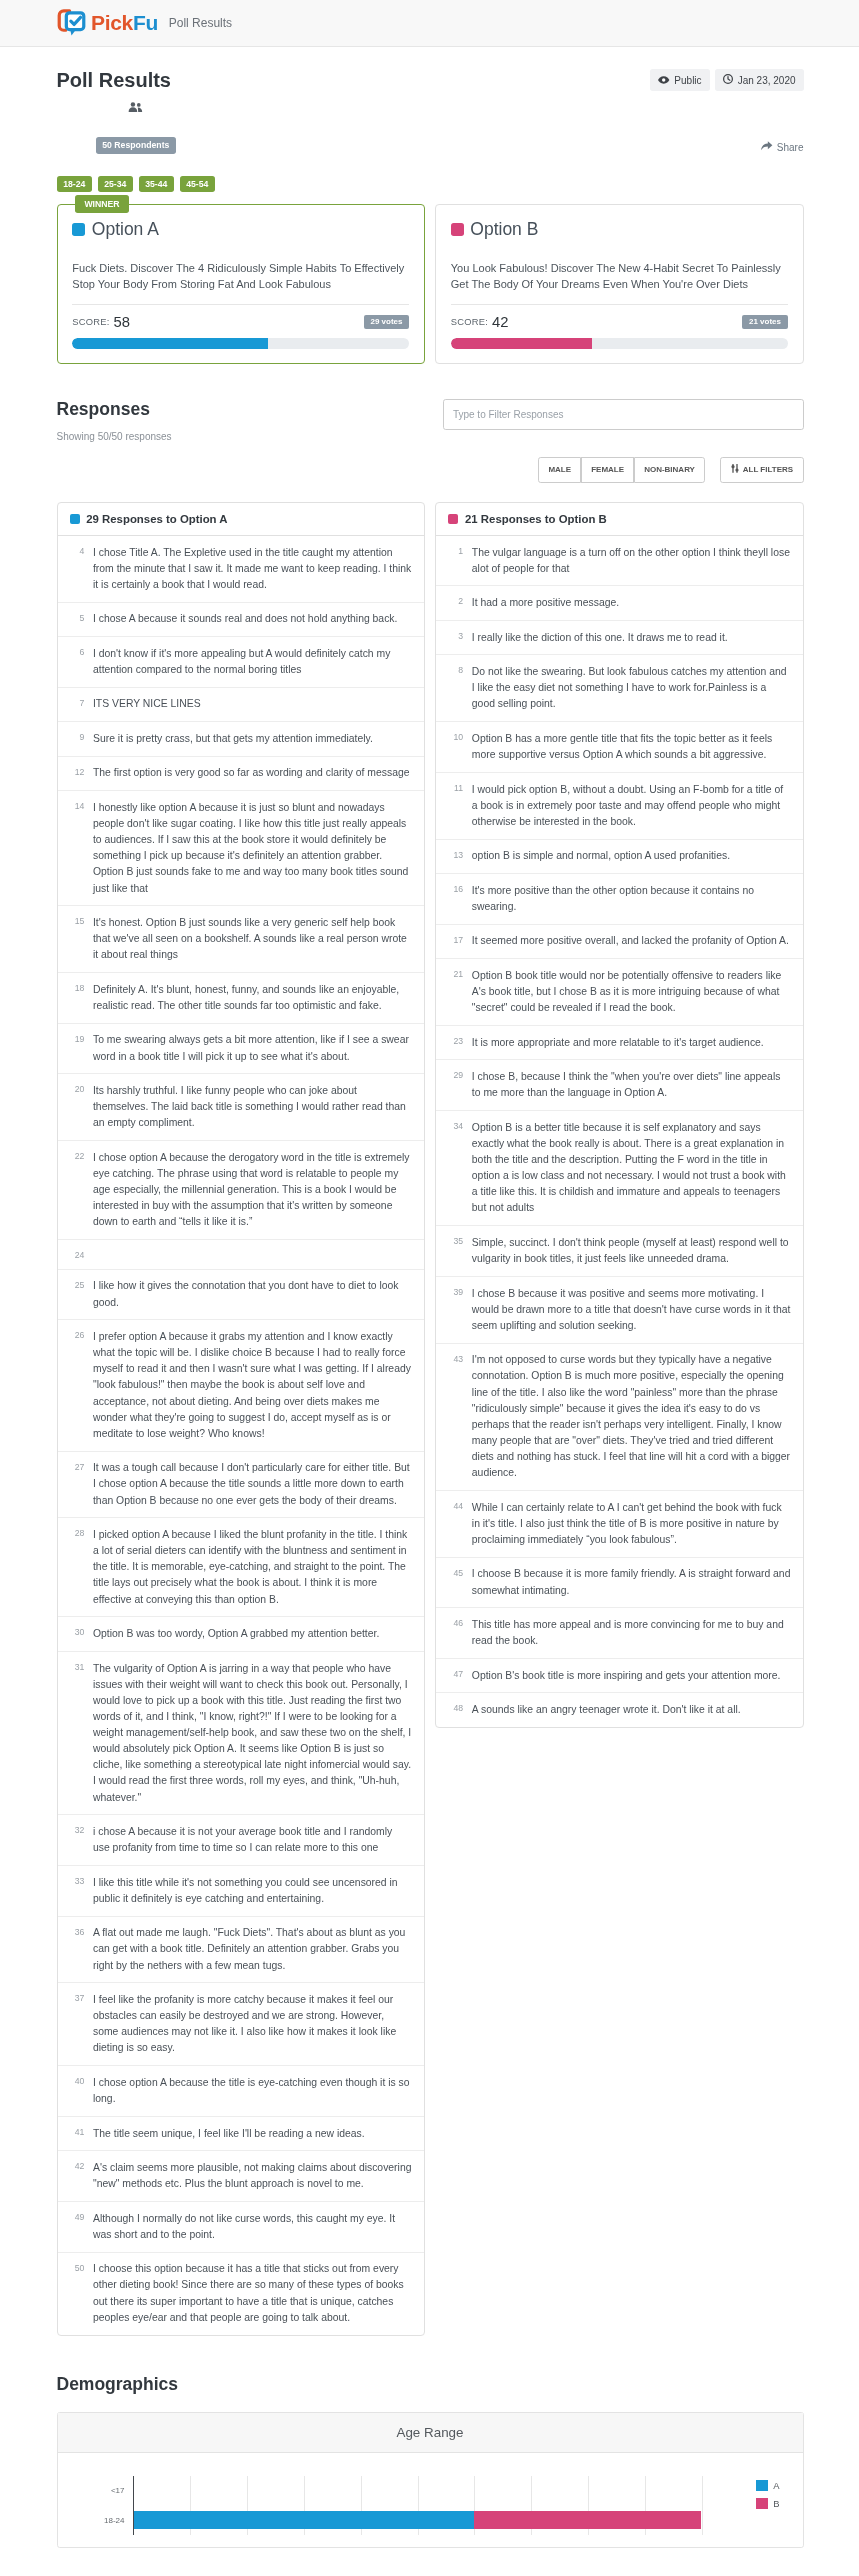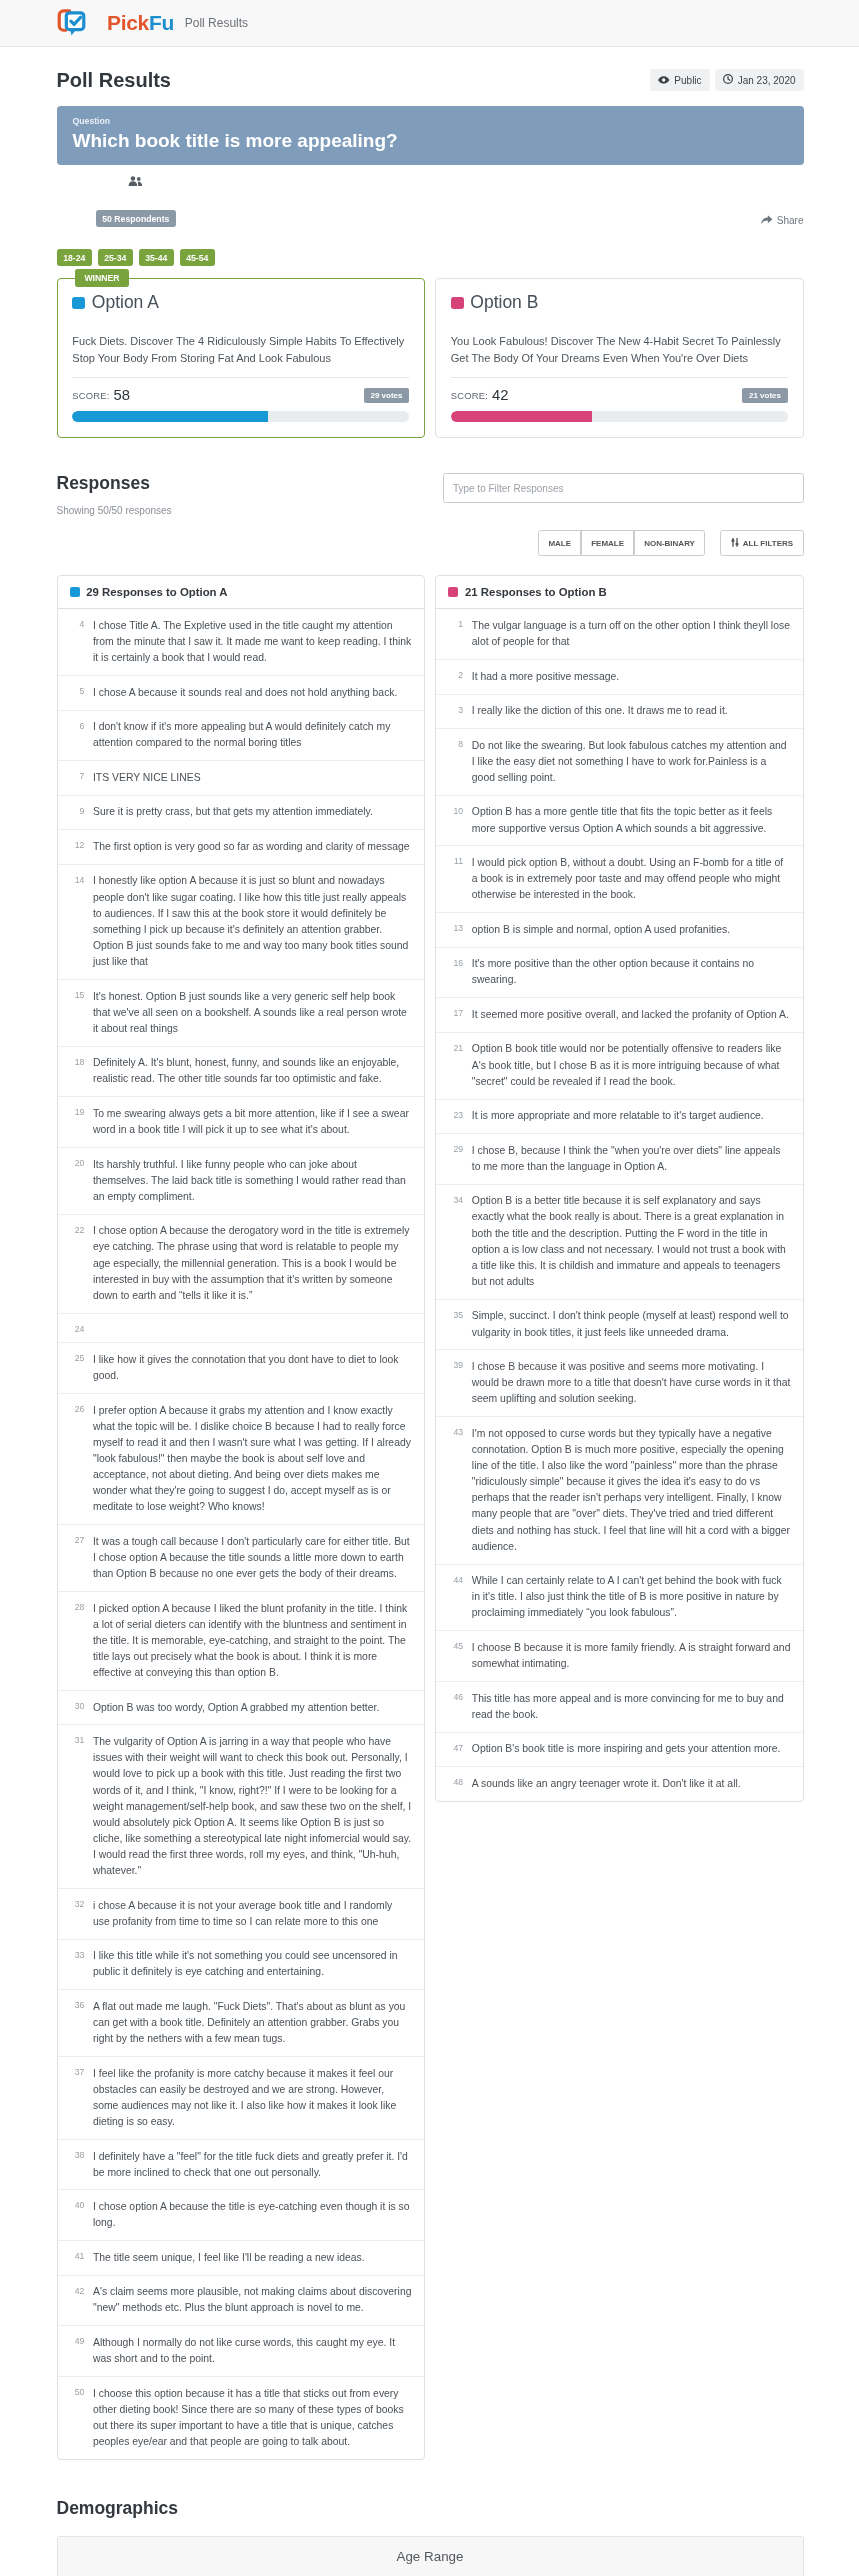--- a/index.html
+++ b/index.html
@@ -1,20 +1,20 @@
 <!DOCTYPE html>
 <html style="--colA: #1899d5; --colB: #d64379;font-size:10.7px"><head>
 <meta charset="utf-8">
 <style>
   * { box-sizing: border-box; margin: 0; padding: 0; }
   body { font-family: "Liberation Sans", sans-serif; background: #fff; color: #343a40; width: 860px; }
 
   
   .navbar { background:#f8f8f8; border-bottom:0.7px solid #e6e6e6; height:47px; display:flex; align-items:center; padding:0 56px; }
-  .logo { display:flex; align-items:center; gap:20px; }
+  .logo { display:flex; align-items:center; gap:4px; }
   .wordmark { font-size:21px; font-weight:bold; letter-spacing:-0.3px; }
   .wordmark .pick { color:#e2562b; }
   .wordmark .fu { color:#1d8fd0; }
   .nav-sub { color:#6b7178; font-size:12px; margin-left:10.7px; }
 
   .container { width:747px; margin:0 auto; }
 
   
   .page-head { display:flex; justify-content:space-between; align-items:center; margin-top:21.5px; }
   h1 { font-size:20px; color:#32383e; }
@@ -134,24 +134,20 @@
           <svg width="10" height="10" viewBox="0 0 16 16">
               <circle cx="8" cy="8" r="7" fill="none" stroke="#3f4348" stroke-width="2"></circle>
               <path d="M8 4 v4 l3 2" fill="none" stroke="#3f4348" stroke-width="2" stroke-linecap="round"></path>
             </svg>
         </span>
         <span>Jan 23, 2020</span>
       </span>
     </div>
   </div>
 
-  <div class="question">
-    <div class="q-label">Question</div>
-    <div class="q-text">Which book title is more appealing?</div>
-  </div>
 
   <div class="meta-row">
     <div class="meta-left">
       <span>
         <svg width="14.8" height="10.7" viewBox="0 0 24 17">
             <circle cx="8" cy="4" r="3.6" fill="#565d64"></circle>
             <path d="M1 16 c0-5 3-7.5 7-7.5 s7 2.5 7 7.5 z" fill="#565d64"></path>
             <circle cx="17.5" cy="4.5" r="3" fill="#565d64"></circle>
             <path d="M16 8.6 c4 0 7 2.4 7 7.4 h-6.5" fill="#565d64"></path>
           </svg>
@@ -327,24 +323,20 @@
             <div class="resp-num">33</div>
             <div class="resp-text">I like this title while it's not something you could see uncensored in public it definitely is eye catching and entertaining.</div>
           </div>
           <div class="resp-row">
             <div class="resp-num">36</div>
             <div class="resp-text">A flat out made me laugh. "Fuck Diets". That's about as blunt as you can get with a book title. Definitely an attention grabber. Grabs you right by the nethers with a few mean tugs.</div>
           </div>
           <div class="resp-row">
             <div class="resp-num">37</div>
             <div class="resp-text">I feel like the profanity is more catchy because it makes it feel our obstacles can easily be destroyed and we are strong. However, some audiences may not like it. I also like how it makes it look like dieting is so easy.</div>
-          </div>
-          <div class="resp-row">
-            <div class="resp-num">38</div>
-            <div class="resp-text">I definitely have a "feel" for the title fuck diets and greatly prefer it. I'd be more inclined to check that one out personally.</div>
           </div>
           <div class="resp-row">
             <div class="resp-num">40</div>
             <div class="resp-text">I chose option A because the title is eye-catching even though it is so long.</div>
           </div>
           <div class="resp-row">
             <div class="resp-num">41</div>
             <div class="resp-text">The title seem unique, I feel like I'll be reading a new ideas.</div>
           </div>
           <div class="resp-row">

